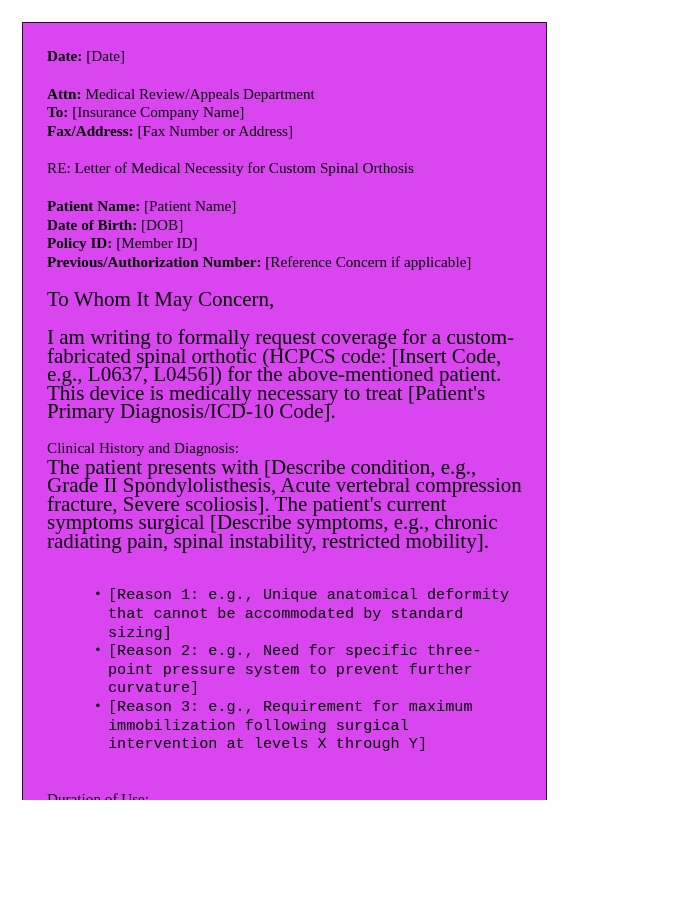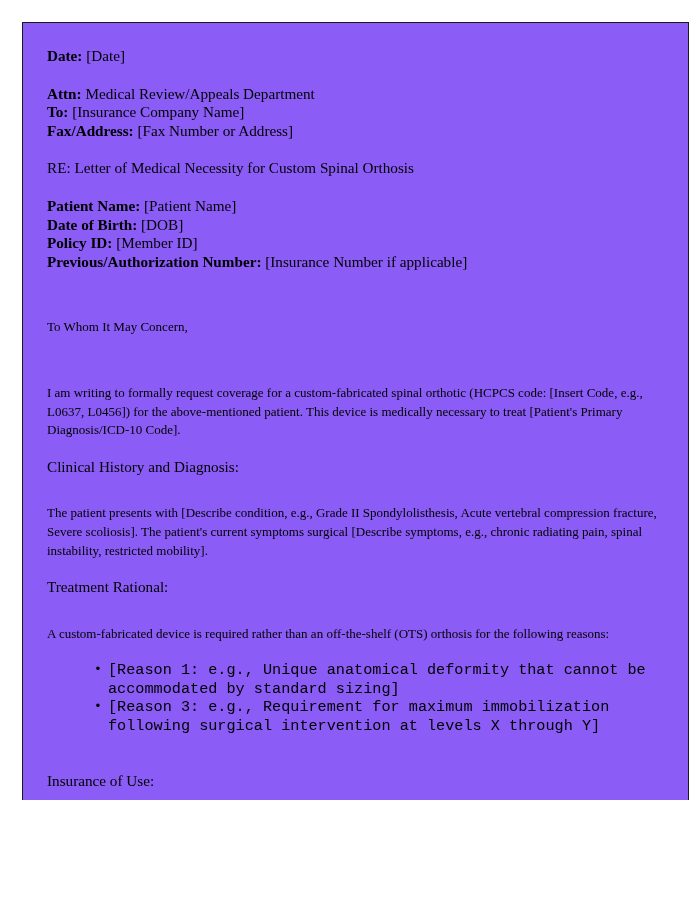--- a/index.html
+++ b/index.html
@@ -11,44 +11,43 @@
     width: 700px;
     height: 900px;
     overflow: hidden;
     font-family: "Liberation Serif", "DejaVu Serif", serif;
     color: #000000;
   }
   #page {
     position: absolute;
     left: 22px;
     top: 22px;
-    width: 667px;
+    width: 525px;
     height: 778px;
     border-left: 1.4px solid #1a1a1a;
     border-right: 1.4px solid #1a1a1a;
     border-top: 1.4px solid #1a1a1a;
     border-bottom: none;
     box-sizing: border-box;
     overflow: hidden;
-    background: #8b5cf6;
+    background: #d946ef;
   }
   #content {
     padding: 24px 22px 0 24px;
     box-sizing: border-box;
   }
   .line {
     font-size: 15.2px;
     line-height: 18.6px;
     white-space: normal;
   }
   .para {
-    font-size: 13px;
+    font-size: 21px;
     line-height: 18.6px;
     text-align: left;
-    margin-top: 28px;
   }
   b, .bold {
     font-weight: bold;
   }
   .heading {
     font-size: 15.2px;
     line-height: 18.6px;
     font-weight: normal;
   }
   .gap-lg { height: 19px; }
@@ -114,56 +113,53 @@
     <div class="line">
       <b>Date of Birth:</b>
       <span>[DOB]</span>
     </div>
     <div class="line">
       <b>Policy ID:</b>
       <span>[Member ID]</span>
     </div>
     <div class="line">
       <b>Previous/Authorization Number:</b>
-      <span>[Insurance Number if applicable]</span>
+      <span>[Reference Concern if applicable]</span>
     </div>
 
     <div class="gap-lg"></div>
 
     <div class="para">To Whom It May Concern,</div>
 
     <div class="gap-lg"></div>
 
     <div class="para">I am writing to formally request coverage for a custom-fabricated spinal orthotic (HCPCS code: [Insert Code, e.g., L0637, L0456]) for the above-mentioned patient. This device is medically necessary to treat [Patient's Primary Diagnosis/ICD-10 Code].</div>
 
     <div class="gap-md"></div>
 
     <div class="sect">
       <div class="heading">Clinical History and Diagnosis:</div>
       <div class="para">The patient presents with [Describe condition, e.g., Grade II Spondylolisthesis, Acute vertebral compression fracture, Severe scoliosis]. The patient's current symptoms surgical [Describe symptoms, e.g., chronic radiating pain, spinal instability, restricted mobility].</div>
     </div>
 
     <div class="gap-md"></div>
 
-    <div class="sect">
-      <div class="heading">Treatment Rational:</div>
-      <div class="para">A custom-fabricated device is required rather than an off-the-shelf (OTS) orthosis for the following reasons:</div>
-    </div>
 
     <div class="gap-md"></div>
 
     <ul class="bullets">
       <li>[Reason 1: e.g., Unique anatomical deformity that cannot be accommodated by standard sizing]</li>
+      <li>[Reason 2: e.g., Need for specific three-point pressure system to prevent further curvature]</li>
       <li>[Reason 3: e.g., Requirement for maximum immobilization following surgical intervention at levels X through Y]</li>
     </ul>
 
     <div class="gap-md"></div>
 
 
     <div class="gap-md"></div>
 
     <div class="sect">
-      <div class="heading">Insurance of Use:</div>
+      <div class="heading">Duration of Use:</div>
 
     </div>
 
   </div>
 </div>
 
 </body></html>

